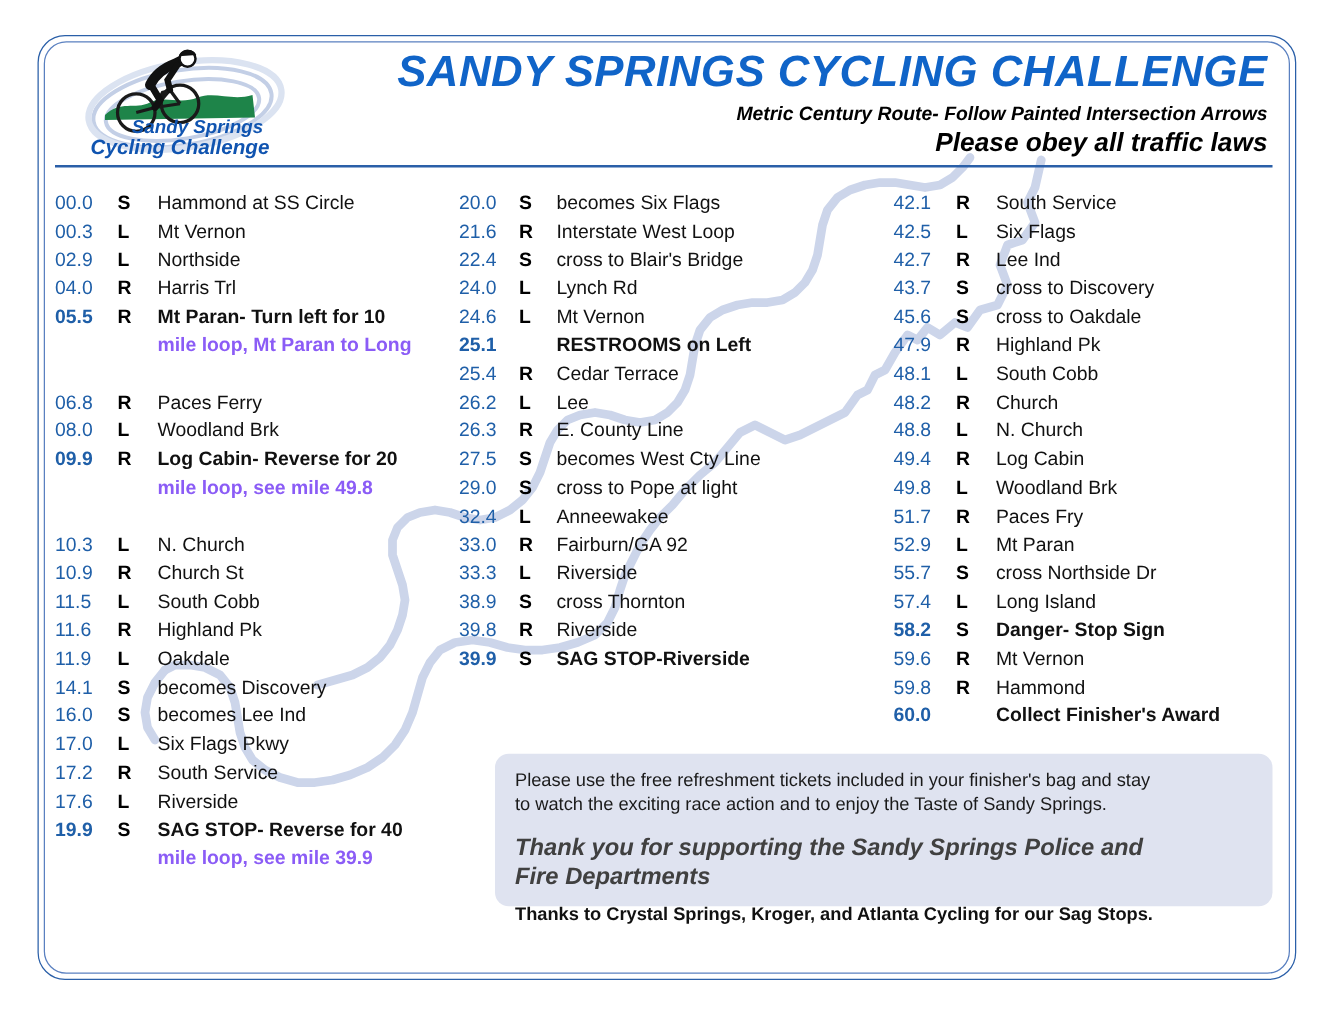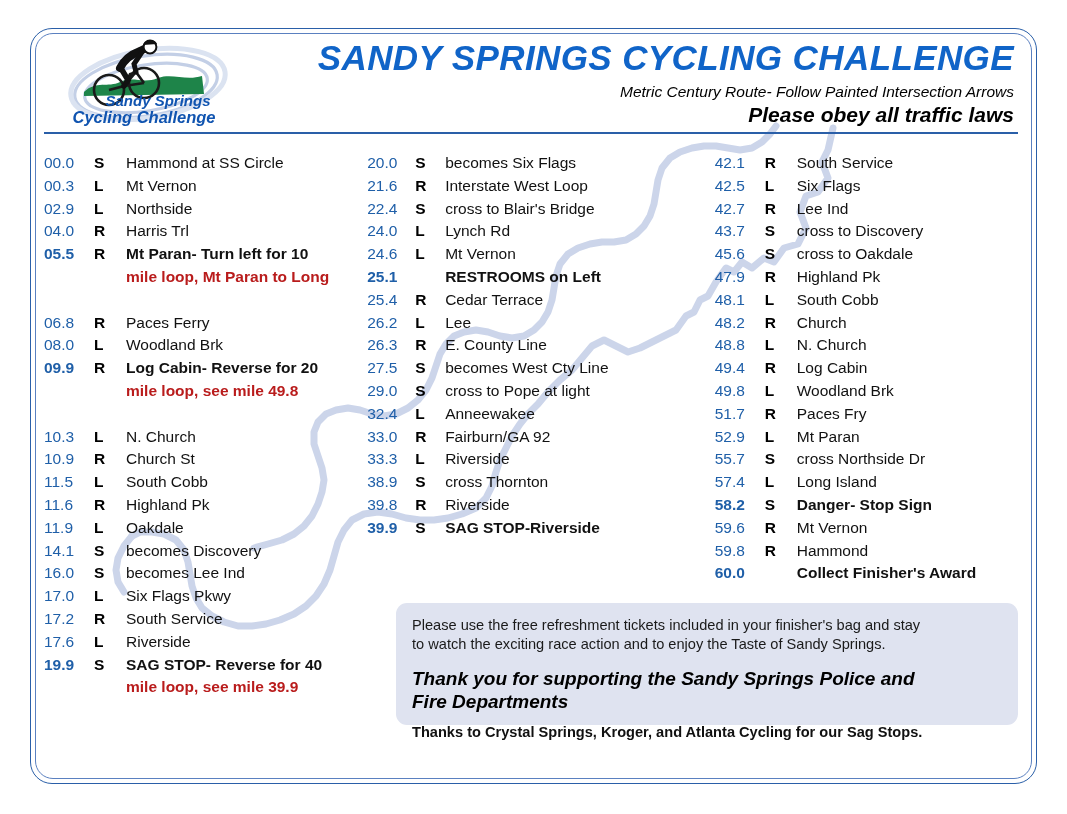--- a/index.html
+++ b/index.html
@@ -76,21 +76,21 @@
     font-size: 35px;
     font-weight: bold;
     font-style: italic;
     color: #1064c8;
     letter-spacing: 0.4px;
     line-height: 1.04;
     white-space: nowrap;
   }
   .subtitle-1 {
     font-size: 15.5px;
-    font-weight: normal;
+    font-weight: bold;
     font-style: italic;
     color: #000000;
     margin-top: 7px;
   }
   .subtitle-2 {
     font-size: 21px;
     font-weight: bold;
     font-style: italic;
     color: #000000;
     margin-top: 2px;
@@ -152,21 +152,21 @@
   .col-3 .cue-turn { width: 32px; flex: 0 0 32px; }
 
   .bold .cue-mile,
   .bold .cue-turn,
   .bold .cue-desc { font-weight: bold; }
 
   .cue-cont {
     height: 22.8px;
     font-size: 15.5px;
     font-weight: bold;
-    color: #b91c1c;
+    color: #8b5cf6;
     white-space: nowrap;
   }
   .col-1 .cue-cont { padding-left: 82px; }
 
   
   .note-box {
     position: absolute;
     left: 352px; top: 567px;
     width: 622px;
     height: 122px;
@@ -176,21 +176,21 @@
   }
   .note-para {
     font-size: 14.6px;
     color: #1a1a1a;
     line-height: 1.32;
   }
   .note-thanks {
     font-size: 19px;
     font-weight: bold;
     font-style: italic;
-    color: #000000;
+    color: #404040;
     line-height: 1.22;
     margin-top: 12px;
   }
   .note-sponsors {
     font-size: 14.6px;
     font-weight: bold;
     color: #111111;
     margin-top: 11px;
   }
 </style>

